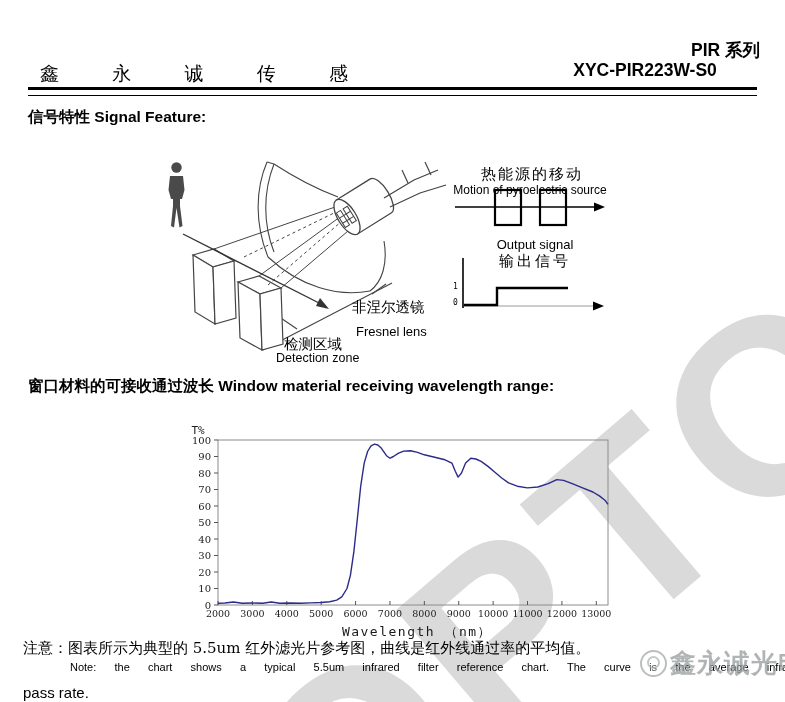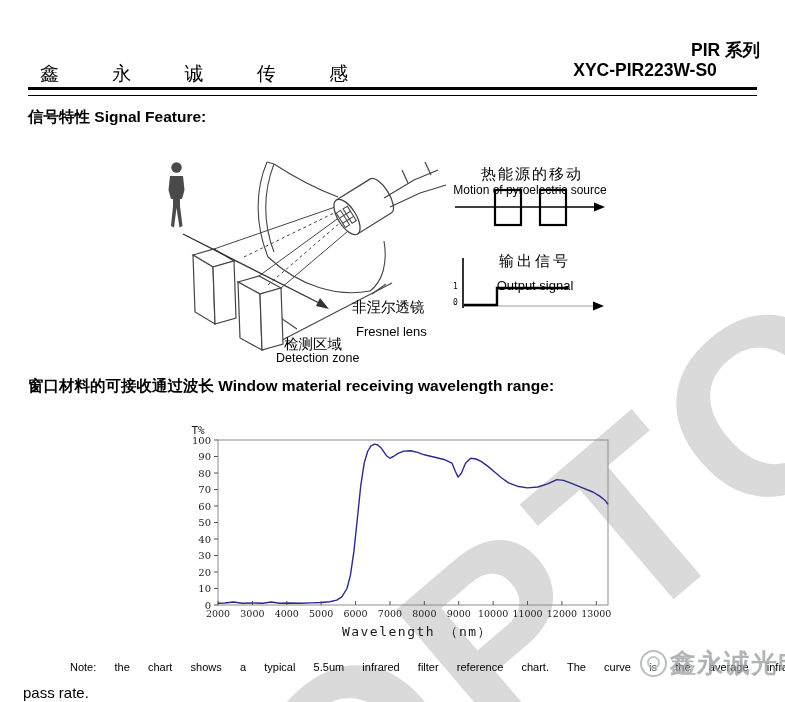--- a/index.html
+++ b/index.html
@@ -32,21 +32,21 @@
   svg.layer{position:absolute;z-index:2;overflow:visible;}
 
   .lbl{position:absolute;z-index:2;white-space:nowrap;}
   .lbl-fres-cn{left:352px;top:298px;font-size:14.5px;}
   .lbl-fres-en{left:356px;top:324px;font-size:13px;}
   .lbl-zone-cn{left:284px;top:335px;font-size:14.5px;}
   .lbl-zone-en{left:276px;top:351px;font-size:12.5px;}
   .ctr{transform:translateX(-50%);}
   .lbl-motion-en{left:530px;top:147px;font-size:12px;margin-top:36px;}
   .lbl-motion-cn{left:532px;top:165px;font-size:15px;letter-spacing:2px;}
-  .lbl-output-en{left:535px;top:237px;font-size:13px;margin-top:41px;}
+  .lbl-output-en{left:535px;top:237px;font-size:13px;}
   .lbl-output-cn{left:535px;top:252px;font-size:15px;letter-spacing:3px;}
   .lbl-lv1{left:453px;top:282px;font:8px "DejaVu Sans Mono",monospace;}
   .lbl-lv0{left:453px;top:298px;font:8px "DejaVu Sans Mono",monospace;}
 
   
   .tick{font-family:"DejaVu Serif","Liberation Serif",serif;font-size:10px;fill:#1a1a1a;}
   .ylab{text-anchor:end;}
   .xlab{text-anchor:middle;font-size:9.5px;}
   .tpct{font-family:"DejaVu Sans Mono",monospace;font-size:11px;fill:#1a1a1a;text-anchor:middle;}
   .axis-name{font-family:"DejaVu Sans Mono",monospace;font-size:13px;fill:#1a1a1a;
@@ -220,20 +220,21 @@
       <text x="347.5238095238095" y="197" class="tick xlab">11000</text>
       <line x1="381.9153439153439" y1="181" x2="381.9153439153439" y2="185" stroke="#555" stroke-width="1"></line>
       <text x="381.9153439153439" y="197" class="tick xlab">12000</text>
       <line x1="416.3068783068783" y1="181" x2="416.3068783068783" y2="185" stroke="#555" stroke-width="1"></line>
       <text x="416.3068783068783" y="197" class="tick xlab">13000</text>
       <text x="18" y="14" class="tpct">T%</text>
       <text x="237" y="216" class="axis-name">Wavelength （nm）</text>
       <polyline points="38.0,183.3 44.9,183.0 53.5,182.0 62.1,183.3 72.4,183.0 82.7,183.3 91.3,182.0 99.9,183.3 110.2,183.0 120.5,183.3 130.9,182.9 141.2,182.5 149.8,181.7 156.7,180.1 161.8,176.8 167.0,168.5 170.4,155.3 173.8,132.2 177.3,99.2 180.7,66.2 184.2,43.1 187.6,31.5 191.0,25.8 194.5,24.1 197.9,25.0 201.4,28.3 206.5,35.7 210.0,38.2 213.4,36.5 218.6,33.2 223.7,31.1 230.6,30.7 237.5,32.4 244.3,34.8 254.7,37.3 265.0,39.8 271.9,43.1 275.3,51.3 278.1,57.1 281.5,53.0 285.6,43.1 290.8,38.2 295.9,39.0 301.1,41.4 308.0,46.4 314.9,52.2 321.7,58.0 328.6,62.9 337.2,66.2 347.5,67.9 357.8,67.0 368.2,63.7 376.8,59.6 383.6,60.4 392.2,63.7 402.6,67.9 412.9,72.0 419.7,76.1 424.9,80.2 428.0,84.4" fill="none" stroke="#2b2b8a" stroke-width="1.4" stroke-linejoin="round"></polyline>
     </svg>
 
+  <div class="note-cn">注意：图表所示为典型的 5.5um 红外滤光片参考图，曲线是红外线通过率的平均值。</div>
   <div class="note-en1">Note: the chart shows a typical 5.5um infrared filter reference chart. The curve is the average infrared</div>
   <div class="note-en2">pass rate.</div>
 
   <div class="wm-small">
     <span class="wm-logo"></span>
     <span class="wm-text">鑫永诚光电</span>
   </div>
 
 </div>
 

